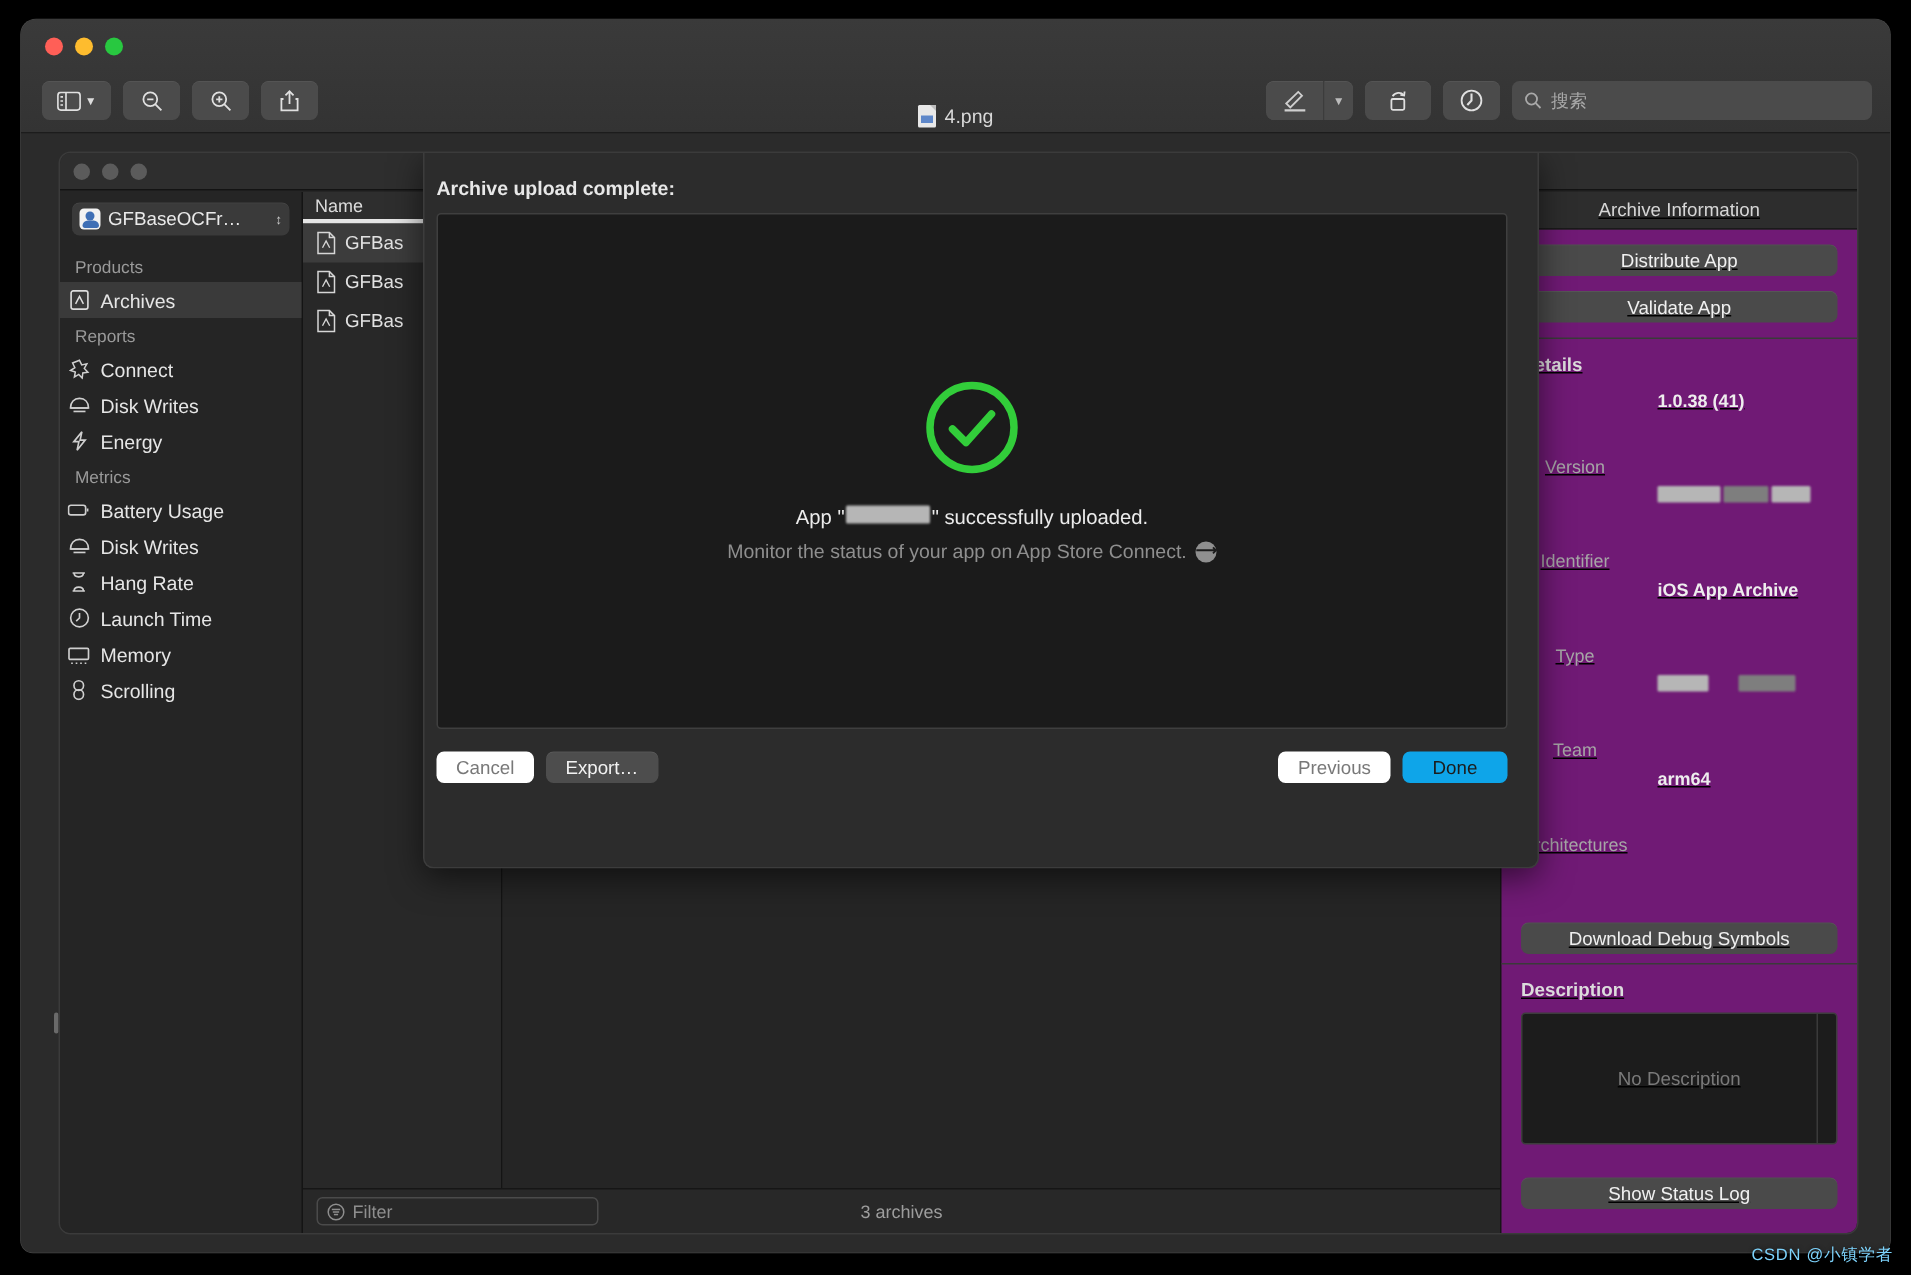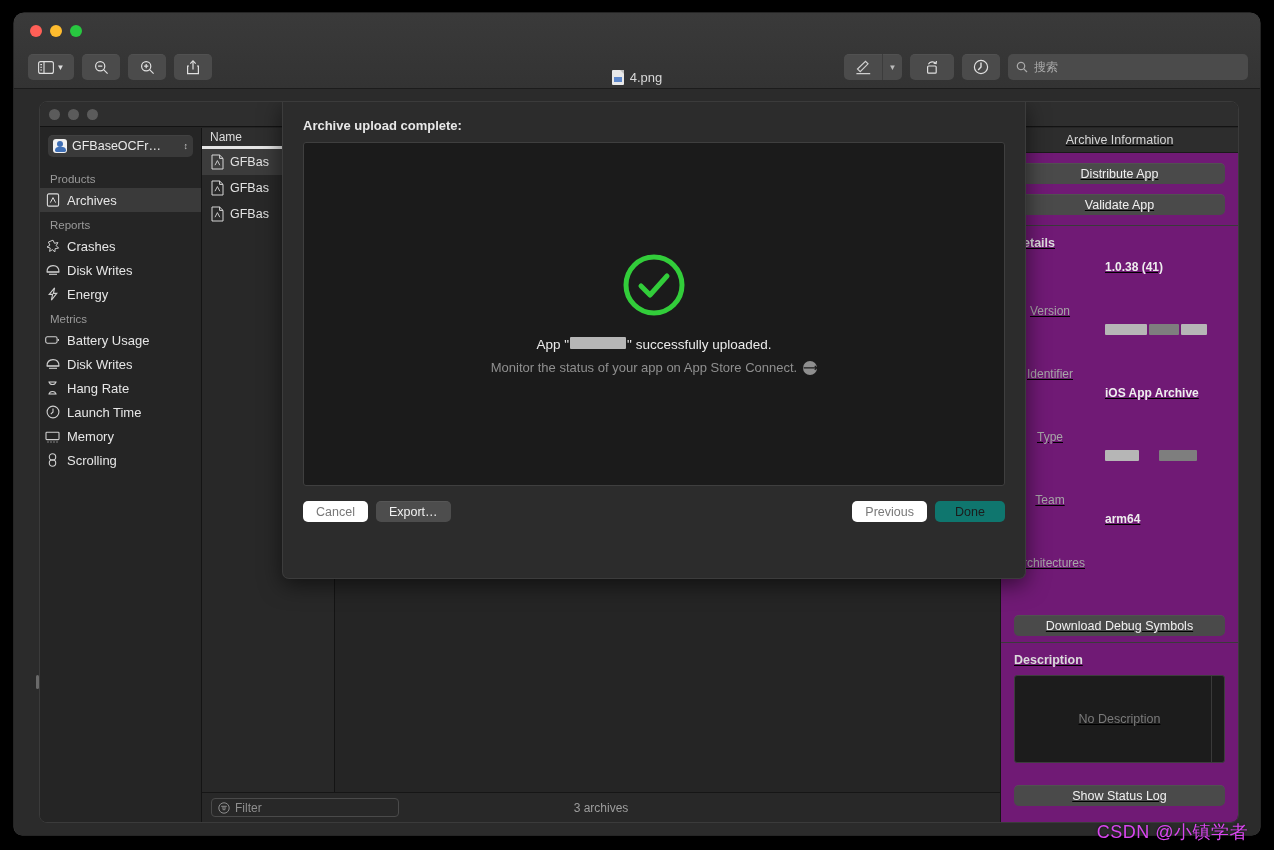--- a/index.html
+++ b/index.html
@@ -296,21 +296,21 @@
   
   #upload-sheet {
     position: absolute;
     left: 242px; top: 0px;
     width: 744px; height: 477px;
     background: #2c2c2c;
     border: 1px solid #3c3c3c;
     border-top: none;
     border-radius: 0 0 7px 7px;
     box-shadow: 0 6px 22px rgba(0,0,0,0.55);
-    padding: 16px 20px 0 20px;
+    padding: 16px 20px 0 8px;
   }
   #sheet-heading {
     font-size: 13px; color: #e8e8e8; font-weight: bold;
     margin-bottom: 9px;
   }
   #sheet-panel {
     height: 344px;
     background: #1b1b1b;
     border: 1px solid #3f3f3f;
     border-radius: 3px;
@@ -341,27 +341,27 @@
   .sbtn {
     height: 21px; padding: 0 13px;
     border-radius: 5px;
     font-size: 12.5px;
     display: flex; align-items: center; justify-content: center;
     margin-right: 8px;
   }
   .sbtn.enabled { background: #4d4d4d; color: #f2f2f2;
     box-shadow: 0 0.5px 0 rgba(255,255,255,0.1) inset; }
   .sbtn.disabled { background: #ffffff; color: #787878; }
-  .sbtn.primary { background: #0f766e; color: #1c1c1c; min-width: 70px; margin-right: 0; }
+  .sbtn.primary { background: #0ea5e9; color: #1c1c1c; min-width: 70px; margin-right: 0; }
   .sbtn.spacer-right { margin-left: auto; }
 
   
   #watermark {
-    position: absolute; right: 26px; bottom: 6px;
-    font-size: 18px; color: #d946ef;
+    position: absolute; right: 12px; bottom: 6px;
+    font-size: 11px; color: #7dd3fc;
     font-family: "Liberation Sans", sans-serif;
     letter-spacing: 0.5px;
     text-shadow: 0 0 3px rgba(0,0,0,0.6);
   }
 </style>
 </head>
 <body>
 
 <div id="preview-window">
 
@@ -484,21 +484,21 @@
             <span>Archives</span>
           </div>
 
           <div class="sb-section">Reports</div>
           <div class="sb-item">
             <span class="sb-icon">
               <svg width="14" height="14" viewBox="0 0 14 14" fill="none" stroke="#cfcfcf" stroke-width="1">
                 <path d="M7 1.2 L8.5 4.3 L11.9 3.5 L10.2 6.6 L12.6 9.1 L9.2 9.6 L8.8 13 L6.5 10.6 L3.6 12.4 L4.2 9 L1 8 L3.9 6.1 L2.4 3 Z"></path>
               </svg>
             </span>
-            <span>Crashes</span>
+            <span>Connect</span>
           </div>
           <div class="sb-item">
             <span class="sb-icon">
               <svg width="14" height="12" viewBox="0 0 14 12" fill="none" stroke="#cfcfcf" stroke-width="1.1">
                 <path d="M1 8 C1 4 3.4 1.6 7 1.6 C10.6 1.6 13 4 13 8 Z"></path>
                 <line x1="1" y1="8" x2="13" y2="8"></line>
                 <line x1="3" y1="10.3" x2="11" y2="10.3"></line>
               </svg>
             </span>
             <span>Disk Writes</span>

